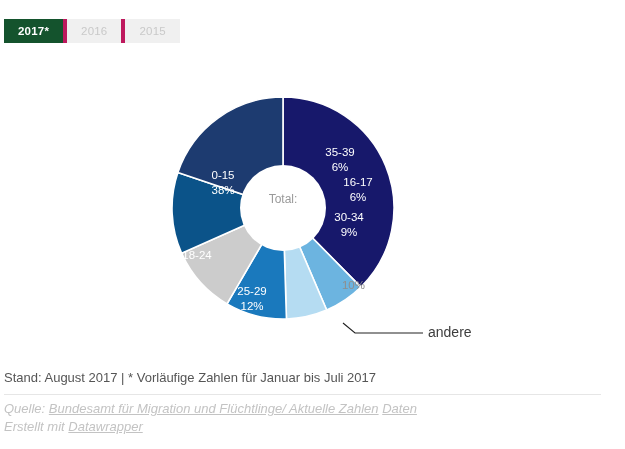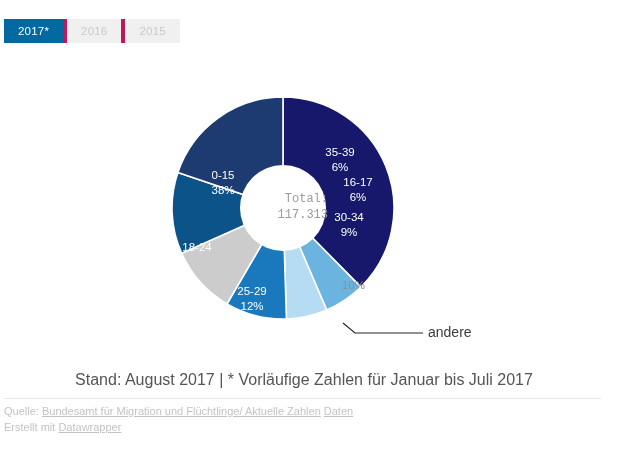--- a/index.html
+++ b/index.html
@@ -37,23 +37,23 @@
     justify-content: center;
     font-size: 11.5px;
     letter-spacing: .2px;
     padding: 0 14px;
     min-width: 38px;
     box-sizing: border-box;
     user-select: none;
     cursor: pointer;
   }
   .tab.active {
-    background: #0369a1;
+    background: #14532d;
     color: #ffffff;
-    font-weight: normal;
+    font-weight: bold;
   }
   .tab.inactive {
     background: #f0f0f0;
     color: #c9c9c9;
     border-left: 4px solid #be185d;
   }
 
   
   #chart-area {
     position: absolute;
@@ -77,57 +77,56 @@
     pointer-events: none;
   }
   .slice-label.dim {
     color: #8e8e8e;
   }
   .slice-label .lbl-name { display: block; }
   .slice-label .lbl-val { display: block; }
 
   #center-label {
     position: absolute;
-    text-align: right;
+    text-align: center;
     font-size: 12px;
     line-height: 1.3;
     color: #9a9a9a;
     white-space: nowrap;
-    font-family: Liberation Mono, monospace;
   }
   #center-label span { display: block; }
 
   #annot-andere {
     position: absolute;
     font-size: 14px;
     color: #3c3c3c;
     white-space: nowrap;
   }
 
   
   #footer {
     position: absolute;
     left: 4px;
     top: 368px;
     width: 600px;
   }
   #footnote {
-    font-size: 16px;
+    font-size: 13px;
     color: #555555;
     line-height: 1.5;
-    text-align: center;
   }
   #divider {
     margin-top: 6px;
     border-top: 1px solid #e6e6e6;
     width: 597px;
   }
   #source {
     margin-top: 5px;
-    font-size: 11px;
+    font-size: 13px;
+    font-style: italic;
     color: #c3c3c3;
     line-height: 1.45;
   }
   #source .u {
     text-decoration: underline;
     cursor: pointer;
   }
   #bottombar {
     position: absolute;
     left: 0;
@@ -185,27 +184,26 @@
 
     <div class="slice-label dim" style="left:305px; top:226px; width:60px;text-align:right;">
       <span class="lbl-val">10%</span>
     </div>
 
     <div class="slice-label" style="left:212px; top:232px; width:80px;">
       <span class="lbl-name">25-29</span>
       <span class="lbl-val">12%</span>
     </div>
 
-    <div class="slice-label" style="left:157px; top:188px; width:80px;">
+    <div class="slice-label" style="left:157px; top:196px; width:80px;">
       <span class="lbl-name">18-24</span>
     </div>
 
     <div id="center-label" style="left:238px; top:140px; width:90px;">
       <span>Total:</span>
-      <span>117.313</span>
     </div>
 
     <div id="annot-andere" style="left:428px; top:272px;">andere</div>
   </div>
 
   <div id="footer">
     <div id="footnote">Stand: August 2017 | * Vorläufige Zahlen für Januar bis Juli 2017</div>
     <div id="divider"></div>
     <div id="source">
       <div>

